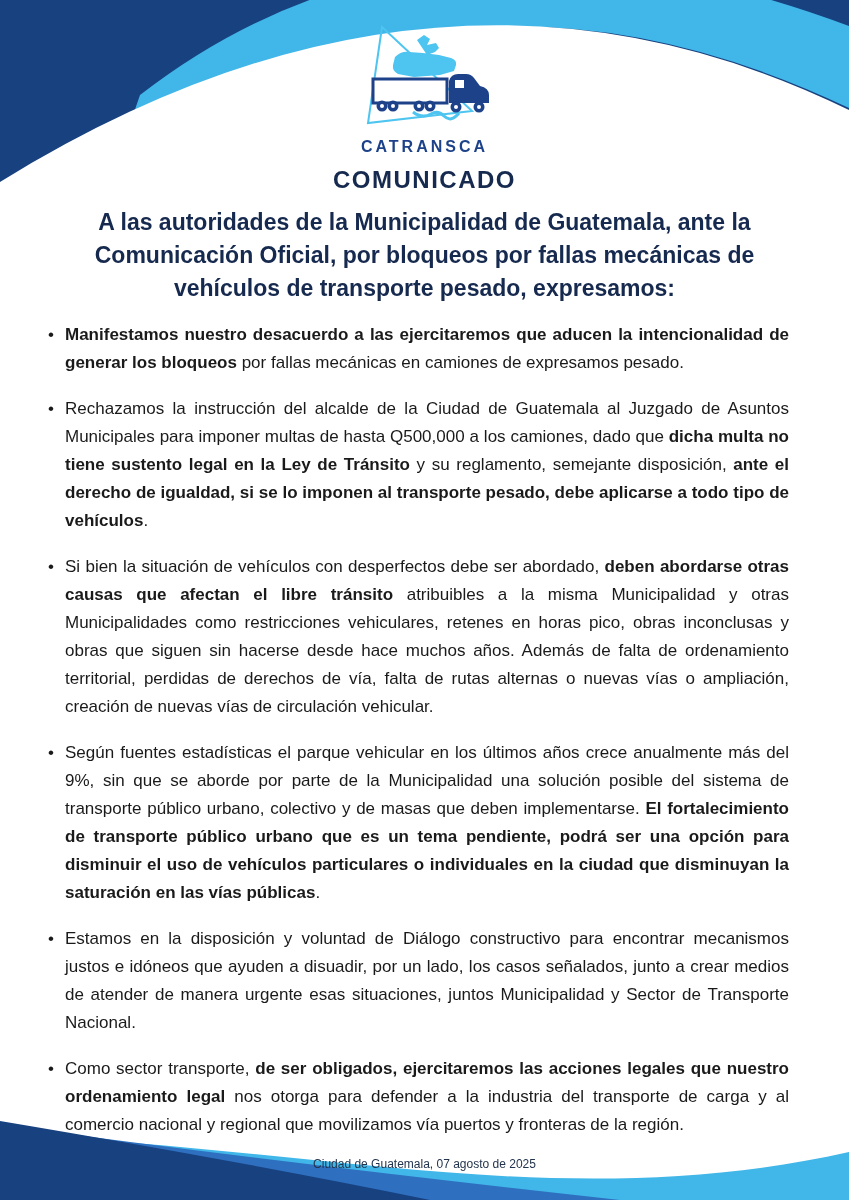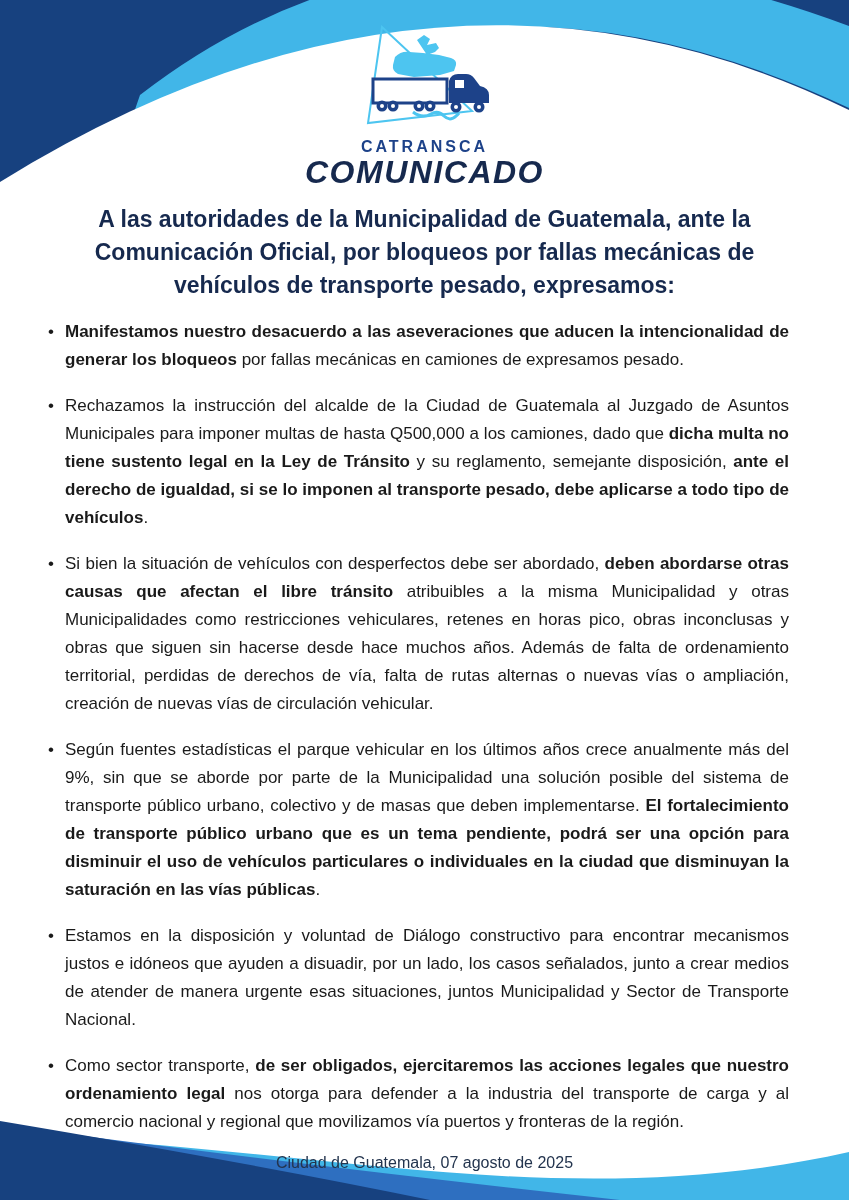--- a/index.html
+++ b/index.html
@@ -26,24 +26,23 @@
     position:absolute;top:24px;left:0;right:0;z-index:3;
     display:flex;flex-direction:column;align-items:center;
   }
   .logo-wordmark{
     margin-top:10px;
     font-weight:bold;font-size:16px;letter-spacing:3px;
     color:var(--logo-navy);
   }
   .content{position:relative;z-index:2;padding-top:150px;}
   .doc-title{
-    margin:4px 0 12px 0;text-align:center;
-    font-size:32px;font-weight:bold;letter-spacing:1.5px;
+    margin:16px 0 12px 0;text-align:center;
+    font-size:24px;font-weight:bold;letter-spacing:1.5px;
     color:var(--heading-navy);
-    font-style:italic;
   }
   .doc-heading{
     margin:0 62px 16px 62px;text-align:center;
     font-size:23px;font-weight:bold;line-height:33px;
     color:var(--heading-navy);
   }
   ul.bullets{
     margin:0 60px 0 48px;padding:0;list-style:none;
   }
   ul.bullets li{
@@ -52,21 +51,21 @@
     color:var(--body-text);
   }
   ul.bullets li::before{
     content:"\2022";position:absolute;left:0;top:0;
     font-size:17px;line-height:28px;color:var(--body-text);
   }
   ul.bullets li span.b{font-weight:bold;}
   .dateline{
     position:relative;z-index:2;
     margin-top:12px;text-align:center;
-    font-size:16px;color:#23344E;
+    font-size:12px;color:#23344E;
   }
 </style>
 </head>
 <body>
 
 <svg class="swoosh top" width="849" height="182" viewBox="0 0 849 182" xmlns="http://www.w3.org/2000/svg">
   <rect x="0" y="0" width="849" height="182" style="fill:var(--navy)"></rect>
   <path d="M 140 95 Q 430 -130 849 26 L 849 108 Q 440 -86 110 182 Z" style="fill:var(--light-blue)"></path>
   <path d="M 0 182 Q 440 -90 849 110 L 849 182 Z M 0 182 L 0 182 Z" style="fill:none"></path>
   <path d="M 0 182 L 0 200 L 849 200 L 849 110 Q 440 -90 0 182 Z" style="fill:#ffffff"></path>
@@ -109,21 +108,21 @@
         <circle cx="124" cy="83" r="2" fill="#ffffff"></circle>
     </g>
   </svg>
   <div class="logo-wordmark">CATRANSCA</div>
 </div>
 
 <div class="content">
   <h1 class="doc-title">COMUNICADO</h1>
   <h2 class="doc-heading">A las autoridades de la Municipalidad de Guatemala, ante la Comunicación Oficial, por bloqueos por fallas mecánicas de vehículos de transporte pesado, expresamos:</h2>
   <ul class="bullets">
-      <li><span class="b">Manifestamos nuestro desacuerdo a las aseveraciones que aducen la intencionalidad de generar los bloqueos</span><span> por fallas mecánicas en camiones de expresamos pesado.</span></li>
+      <li><span class="b">Manifestamos nuestro desacuerdo a las ejercitaremos que aducen la intencionalidad de generar los bloqueos</span><span> por fallas mecánicas en camiones de expresamos pesado.</span></li>
       <li><span>Rechazamos la instrucción del alcalde de la Ciudad de Guatemala al Juzgado de Asuntos Municipales para imponer multas de hasta Q500,000 a los camiones, dado que </span><span class="b">dicha multa no tiene sustento legal en la Ley de Tránsito</span><span> y su reglamento, semejante disposición, </span><span class="b">ante el derecho de igualdad, si se lo imponen al transporte pesado, debe aplicarse a todo tipo de vehículos</span><span>.</span></li>
       <li><span>Si bien la situación de vehículos con desperfectos debe ser abordado, </span><span class="b">deben abordarse otras causas que afectan el libre tránsito</span><span> atribuibles a la misma Municipalidad y otras Municipalidades como restricciones vehiculares, retenes en horas pico, obras inconclusas y obras que siguen sin hacerse desde hace muchos años. Además de falta de ordenamiento territorial, perdidas de derechos de vía, falta de rutas alternas o nuevas vías o ampliación, creación de nuevas vías de circulación vehicular.</span></li>
       <li><span>Según fuentes estadísticas el parque vehicular en los últimos años crece anualmente más del 9%, sin que se aborde por parte de la Municipalidad una solución posible del sistema de transporte público urbano, colectivo y de masas que deben implementarse. </span><span class="b">El fortalecimiento de transporte público urbano que es un tema pendiente, podrá ser una opción para disminuir el uso de vehículos particulares o individuales en la ciudad que disminuyan la saturación en las vías públicas</span><span>.</span></li>
       <li><span>Estamos en la disposición y voluntad de Diálogo constructivo para encontrar mecanismos justos e idóneos que ayuden a disuadir, por un lado, los casos señalados, junto a crear medios de atender de manera urgente esas situaciones, juntos Municipalidad y Sector de Transporte Nacional.</span></li>
       <li><span>Como sector transporte, </span><span class="b">de ser obligados, ejercitaremos las acciones legales que nuestro ordenamiento legal</span><span> nos otorga para defender a la industria del transporte de carga y al comercio nacional y regional que movilizamos vía puertos y fronteras de la región.</span></li>
     </ul>
   <div class="dateline">Ciudad de Guatemala, 07 agosto de 2025</div>
 </div>
 
 </body></html>

